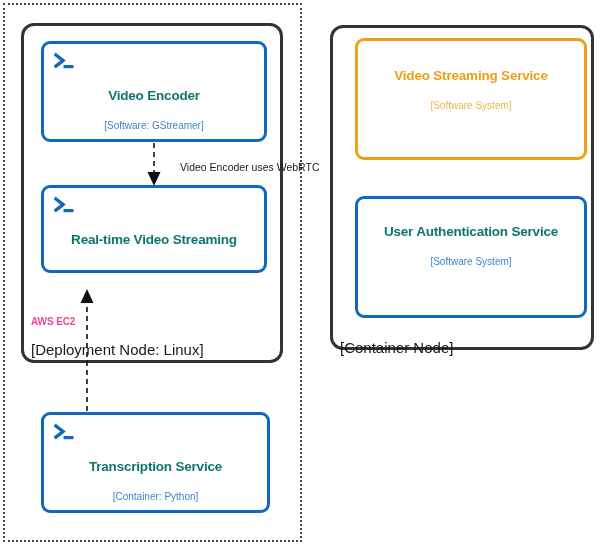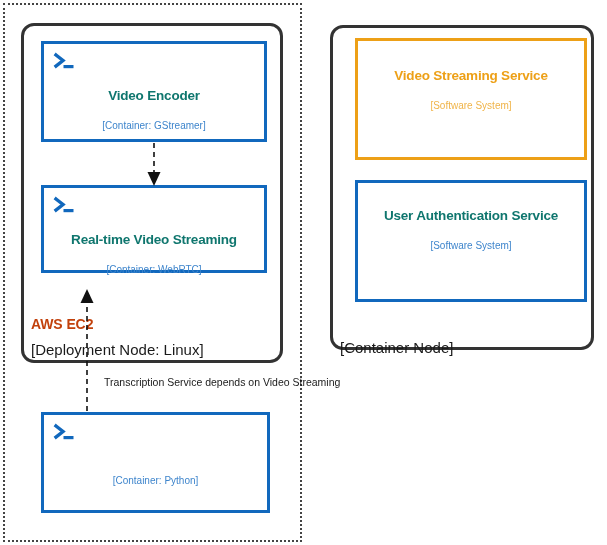--- a/index.html
+++ b/index.html
@@ -38,38 +38,38 @@
   
   .node-box {
     position: absolute;
     border: 3px solid #333333;
     border-radius: 13px;
     background: #ffffff;
     box-sizing: border-box;
   }
   .node-title {
     position: absolute;
-    font-size: 14px;
+    font-size: 10px;
     font-weight: bold;
-    color: #c2410c;
+    color: #ec4899;
     white-space: nowrap;
     letter-spacing: -0.1px;
   }
   .node-subtitle {
     position: absolute;
     font-size: 15px;
     color: #1a1a1a;
     white-space: nowrap;
   }
 
   
   .elem-box {
     position: absolute;
     box-sizing: border-box;
-    border-radius: 0;
+    border-radius: 9px;
     background: #ffffff;
     border: 3px solid #1168bd;
     padding-left: 46px;
   }
   .elem-box.orange {
     border-color: #eda017;
   }
   .elem-text {
     position: absolute;
     left: 0;
@@ -125,59 +125,59 @@
 
   <div class="node-box" style="left:21px; top:23px; width:262px; height:340px;"></div>
 
   <div class="elem-box" style="left:41px; top:41px; width:226px; height:101px;">
     <svg class="term-icon" style="left:8px; top:7px;" viewBox="0 0 26 22">
       <path d="M4 4 L11 9.5 L4 15" stroke="#1168bd" stroke-width="3.4" fill="none" stroke-linecap="square" stroke-linejoin="miter"></path>
       <rect x="11.5" y="14" width="10" height="3.2" fill="#1168bd"></rect>
     </svg>
     <div class="elem-text" style="top:44px;">
       <div class="elem-name">Video Encoder</div>
-      <div class="elem-tech">[Container: GStreamer]</div>
+      <div class="elem-tech">[Software: GStreamer]</div>
     </div>
   </div>
 
   <div class="elem-box" style="left:41px; top:185px; width:226px; height:88px;">
     <svg class="term-icon" style="left:8px; top:7px;" viewBox="0 0 26 22">
       <path d="M4 4 L11 9.5 L4 15" stroke="#1168bd" stroke-width="3.4" fill="none" stroke-linecap="square" stroke-linejoin="miter"></path>
       <rect x="11.5" y="14" width="10" height="3.2" fill="#1168bd"></rect>
     </svg>
     <div class="elem-text" style="top:44px;">
       <div class="elem-name">Real-time Video Streaming</div>
-      <div class="elem-tech">[Container: WebRTC]</div>
     </div>
   </div>
 
   <div class="node-title" style="left:31px; top:316px;">AWS EC2</div>
   <div class="node-subtitle" style="left:31px; top:341px;">[Deployment Node: Linux]</div>
 
   <div class="elem-box" style="left:41px; top:412px; width:229px; height:101px;">
     <svg class="term-icon" style="left:8px; top:7px;" viewBox="0 0 26 22">
       <path d="M4 4 L11 9.5 L4 15" stroke="#1168bd" stroke-width="3.4" fill="none" stroke-linecap="square" stroke-linejoin="miter"></path>
       <rect x="11.5" y="14" width="10" height="3.2" fill="#1168bd"></rect>
     </svg>
     <div class="elem-text" style="top:44px;">
+      <div class="elem-name">Transcription Service</div>
       <div class="elem-tech">[Container: Python]</div>
     </div>
   </div>
 
 
   <div class="node-box" style="left:330px; top:25px; width:264px; height:325px;"></div>
 
   <div class="elem-box orange" style="left:355px; top:38px; width:232px; height:122px;">
     <div class="elem-text" style="top:27px;">
       <div class="elem-name">Video Streaming Service</div>
       <div class="elem-tech">[Software System]</div>
     </div>
   </div>
 
-  <div class="elem-box" style="left:355px; top:180px; width:232px; height:122px;">
+  <div class="elem-box" style="left:355px; top:196px; width:232px; height:122px;">
     <div class="elem-text" style="top:25px;">
       <div class="elem-name">User Authentication Service</div>
       <div class="elem-tech">[Software System]</div>
     </div>
   </div>
 
   <div class="node-subtitle" style="left:340px; top:339px;">[Container Node]</div>
 
   <svg class="rel-svg">
 
@@ -185,15 +185,15 @@
       <line x1="154" y1="143" x2="154" y2="176" stroke="#111111" stroke-width="1.6" stroke-dasharray="5,4"></line>
       <polygon points="154,186 147.5,172 160.5,172" fill="#111111"></polygon>
     </g>
 
     <g>
       <line x1="87" y1="411" x2="87" y2="305" stroke="#111111" stroke-width="1.6" stroke-dasharray="5,4"></line>
       <polygon points="87,289 80.5,303 93.5,303" fill="#111111"></polygon>
     </g>
   </svg>
 
-  <div class="rel-label" style="left:104px; top:376px;">Transcription Service depends on Video Streaming</div>
+  <div class="rel-label" style="left:180px; top:161px;">Video Encoder uses WebRTC</div>
 
 </div>
 
 </body></html>

